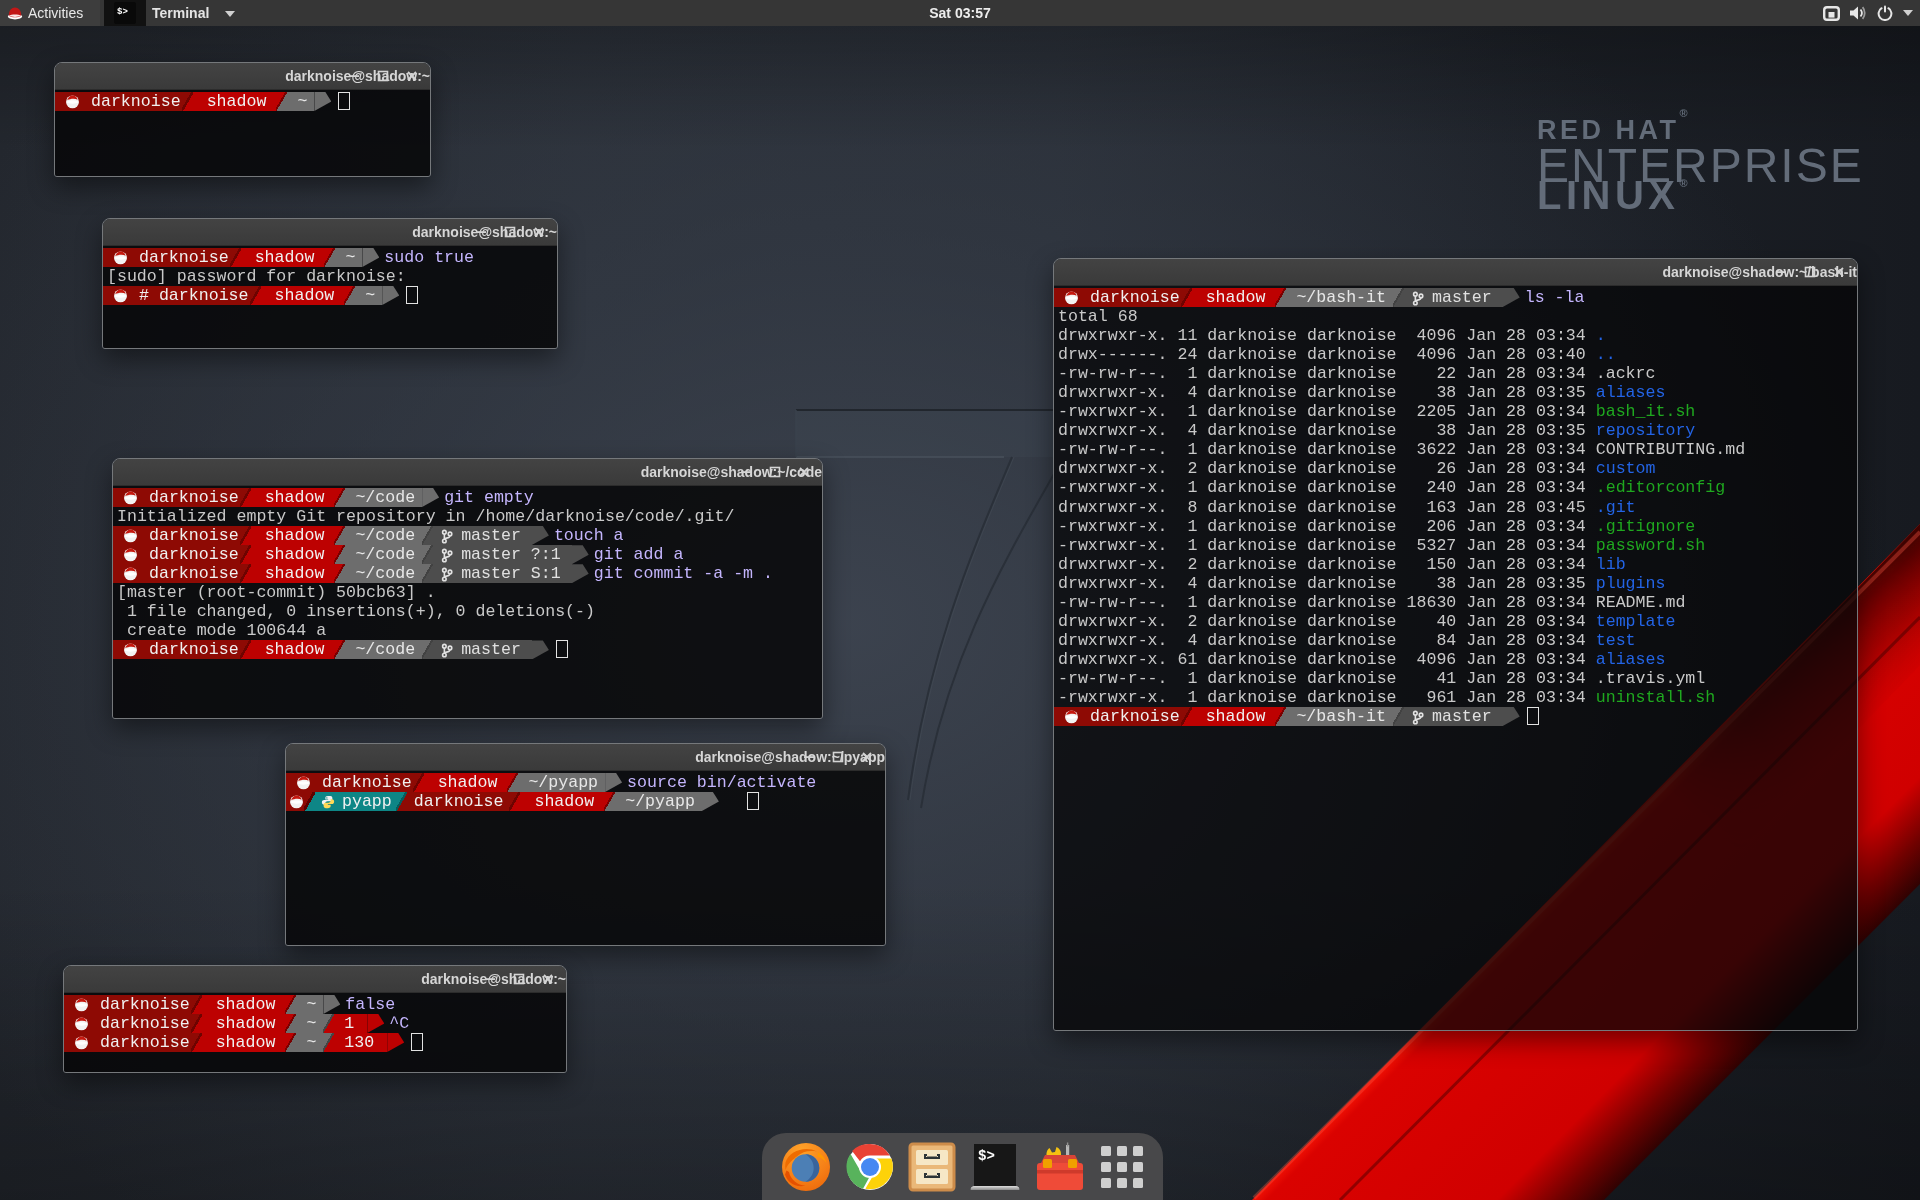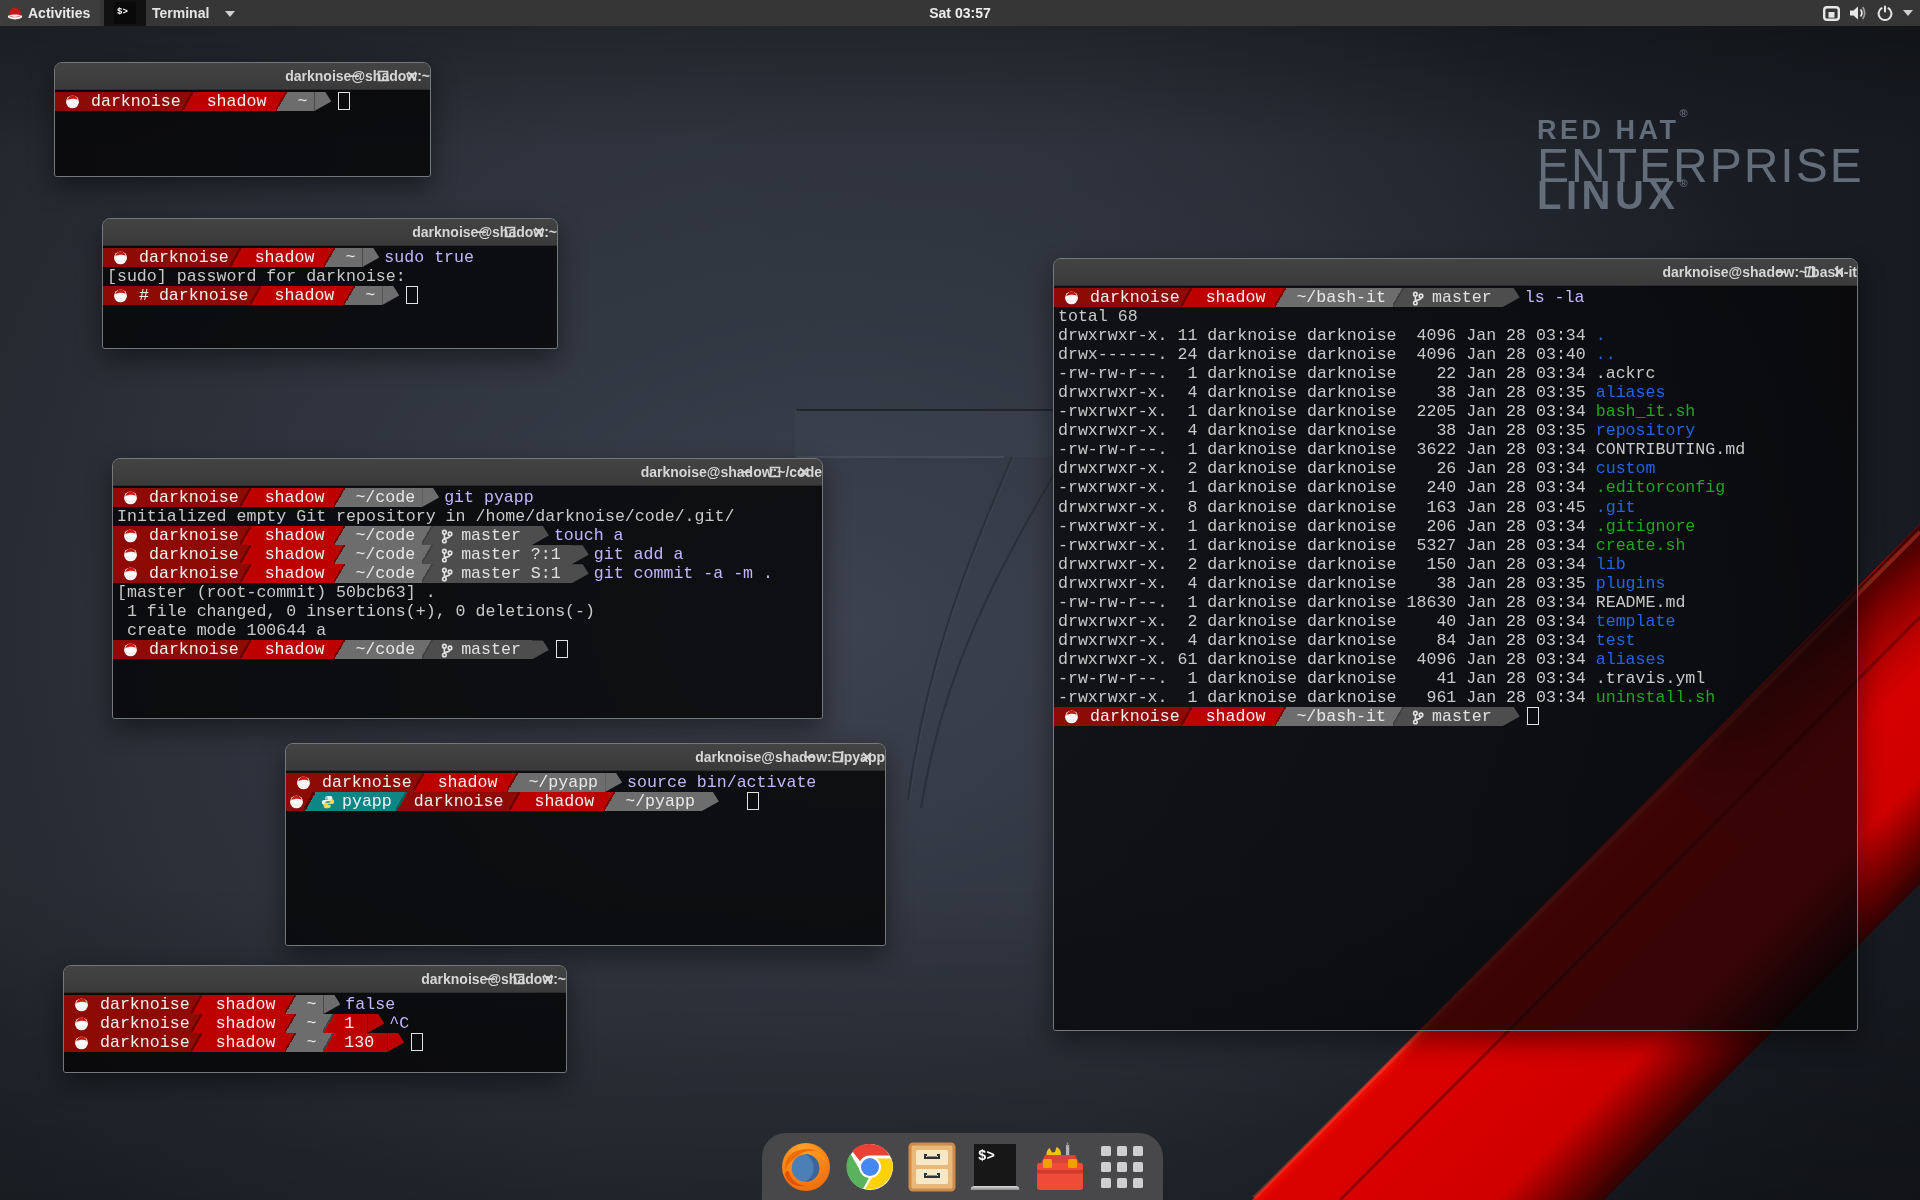--- a/index.html
+++ b/index.html
@@ -12,21 +12,21 @@
 }
 #rhel{position:absolute;left:1537px;top:0;color:#636c79;font-family:"Liberation Sans",sans-serif;line-height:1}
 #rhel div{position:absolute;left:0;white-space:nowrap}
 #rhel .l1{top:108px;font-size:27px;font-weight:bold;letter-spacing:3.5px}
 #rhel .l2{top:142px;font-size:48px;font-weight:400;letter-spacing:2px}
 #rhel .l3{top:175px;font-size:40px;font-weight:700;letter-spacing:4.5px}
 #rhel sup{font-size:11px;vertical-align:22px;letter-spacing:0}
 
 #topbar{position:absolute;left:0;top:0;width:1920px;height:26px;background:#363636;color:#e8e8e8;font-family:"Liberation Sans",sans-serif;font-size:14px;z-index:50}
 #topbar .act{position:absolute;left:0;top:0;height:26px;width:100px;background:#3d3d3d;display:flex;align-items:center}
-#topbar .actt{margin-left:28px;font-weight:700}
+#topbar .actt{margin-left:28px;font-weight:400}
 #tbhat{position:absolute;left:7px;top:6px}
 #appico{position:absolute;left:104px;top:0px;width:42px;height:26px;background:#111;display:flex;align-items:center;justify-content:center}
 #appname{position:absolute;left:152px;top:0;height:26px;line-height:26px;font-weight:bold;color:#e4e4e4}
 #appcar{position:absolute;left:225px;top:11px;width:0;height:0;border:5px solid transparent;border-top:6px solid #d0d0d0}
 #clock{position:absolute;left:0;right:0;top:0;text-align:center;line-height:26px;font-weight:bold;font-size:14px;color:#ededed}
 #sysico{position:absolute;right:6px;top:0;height:26px;display:flex;align-items:center;gap:9px}
 
 #dock{position:absolute;left:762px;top:1133px;width:401px;height:67px;background:#48484a;border-radius:24px 24px 0 0;z-index:40;display:flex;align-items:center;justify-content:space-around;padding:0 12px;box-sizing:border-box}
 
 .term{position:absolute;border:1px solid #75787b;border-radius:8px 8px 3px 3px;box-shadow:0 10px 26px rgba(0,0,0,.45);display:flex;flex-direction:column;overflow:hidden;z-index:10}
@@ -180,21 +180,21 @@
           </div>
           <div class="btn">
             <svg width="12" height="12">
               <path d="M2 2 L10 10 M10 2 L2 10" stroke="#d4d4d4" stroke-width="1.8"></path>
             </svg>
           </div>
         </div></div>
  <div class="tc">
   <div class="ln"><span class="sg dr s1"><svg class="hat" width="15" height="15">
               <use href="#hatw"></use>
-            </svg>darknoise</span><span class="sp p12"></span><span class="sg br pad13">shadow</span><span class="sp p23"></span><span class="sg pg padp">~/code</span><span class="ar arg"></span><span class="cm">git pyapp</span></div>
+            </svg>darknoise</span><span class="sp p12"></span><span class="sg br pad13">shadow</span><span class="sp p23"></span><span class="sg pg padp">~/code</span><span class="ar arg"></span><span class="cm">git empty</span></div>
   <div class="ln">Initialized empty Git repository in /home/darknoise/code/.git/</div>
   <div class="ln"><span class="sg dr s1"><svg class="hat" width="15" height="15">
               <use href="#hatw"></use>
             </svg>darknoise</span><span class="sp p12"></span><span class="sg br pad13">shadow</span><span class="sp p23"></span><span class="sg pg padp">~/code</span><span class="sp p34"></span><span class="sg b4" style="padding-right:11px"><svg class="gb" width="12" height="15">
               <use href="#gbr"></use>
             </svg>master</span><span class="ar ar4"></span><span class="cm">touch a</span></div>
   <div class="ln"><span class="sg dr s1"><svg class="hat" width="15" height="15">
               <use href="#hatw"></use>
             </svg>darknoise</span><span class="sp p12"></span><span class="sg br pad13">shadow</span><span class="sp p23"></span><span class="sg pg padp">~/code</span><span class="sp p34"></span><span class="sg b4" style="padding-right:11px"><svg class="gb" width="12" height="15">
               <use href="#gbr"></use>
@@ -302,21 +302,21 @@
   <div class="ln">drwx------. 24 darknoise darknoise  4096 Jan 28 03:40 <span class="blu">..</span></div>
   <div class="ln">-rw-rw-r--.  1 darknoise darknoise    22 Jan 28 03:34 .ackrc</div>
   <div class="ln">drwxrwxr-x.  4 darknoise darknoise    38 Jan 28 03:35 <span class="blu">aliases</span></div>
   <div class="ln">-rwxrwxr-x.  1 darknoise darknoise  2205 Jan 28 03:34 <span class="grn">bash_it.sh</span></div>
   <div class="ln">drwxrwxr-x.  4 darknoise darknoise    38 Jan 28 03:35 <span class="blu">repository</span></div>
   <div class="ln">-rw-rw-r--.  1 darknoise darknoise  3622 Jan 28 03:34 CONTRIBUTING.md</div>
   <div class="ln">drwxrwxr-x.  2 darknoise darknoise    26 Jan 28 03:34 <span class="blu">custom</span></div>
   <div class="ln">-rwxrwxr-x.  1 darknoise darknoise   240 Jan 28 03:34 <span class="grn">.editorconfig</span></div>
   <div class="ln">drwxrwxr-x.  8 darknoise darknoise   163 Jan 28 03:45 <span class="blu">.git</span></div>
   <div class="ln">-rwxrwxr-x.  1 darknoise darknoise   206 Jan 28 03:34 <span class="grn">.gitignore</span></div>
-  <div class="ln">-rwxrwxr-x.  1 darknoise darknoise  5327 Jan 28 03:34 <span class="grn">create.sh</span></div>
+  <div class="ln">-rwxrwxr-x.  1 darknoise darknoise  5327 Jan 28 03:34 <span class="grn">password.sh</span></div>
   <div class="ln">drwxrwxr-x.  2 darknoise darknoise   150 Jan 28 03:34 <span class="blu">lib</span></div>
   <div class="ln">drwxrwxr-x.  4 darknoise darknoise    38 Jan 28 03:35 <span class="blu">plugins</span></div>
   <div class="ln">-rw-rw-r--.  1 darknoise darknoise 18630 Jan 28 03:34 README.md</div>
   <div class="ln">drwxrwxr-x.  2 darknoise darknoise    40 Jan 28 03:34 <span class="blu">template</span></div>
   <div class="ln">drwxrwxr-x.  4 darknoise darknoise    84 Jan 28 03:34 <span class="blu">test</span></div>
   <div class="ln">drwxrwxr-x. 61 darknoise darknoise  4096 Jan 28 03:34 <span class="blu">aliases</span></div>
   <div class="ln">-rw-rw-r--.  1 darknoise darknoise    41 Jan 28 03:34 .travis.yml</div>
   <div class="ln">-rwxrwxr-x.  1 darknoise darknoise   961 Jan 28 03:34 <span class="grn">uninstall.sh</span></div>
   <div class="ln"><span class="sg dr s1"><svg class="hat" width="15" height="15">
               <use href="#hatw"></use>

